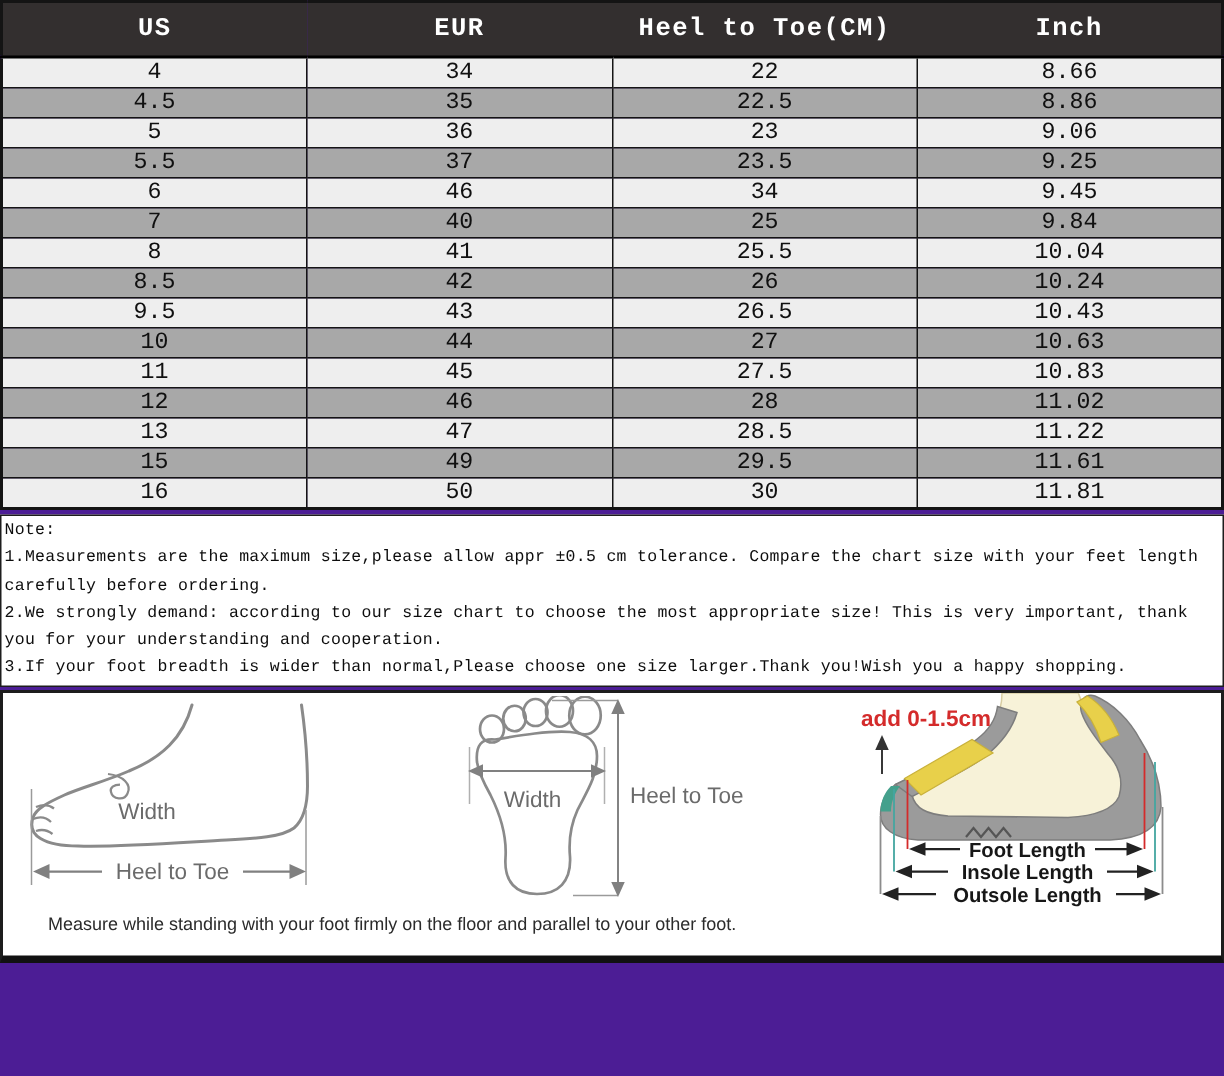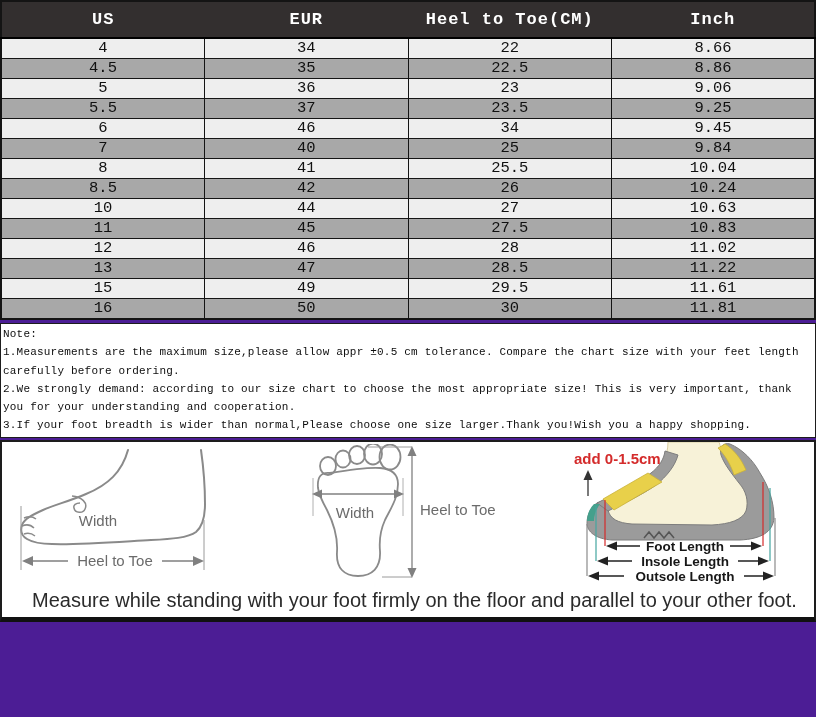--- a/index.html
+++ b/index.html
@@ -35,21 +35,21 @@
   .diagram-box {
     position:relative; margin-top:2px; height:182px;
     border:2px solid #1d1d1d; border-bottom:5px solid #111; background:#fff;
   }
   .diagram-box svg { position:absolute; }
   #svg-side  { left:14px;  top:6px; }
   #svg-top   { left:306px; top:2px; }
   #svg-shoe  { left:570px; top:0px; }
   .caption {
     position:absolute; left:30px; top:147px; width:760px;
-    font-family:"Liberation Sans", sans-serif; font-size:20px; color:#2b2b2b;
+    font-family:"Liberation Sans", sans-serif; font-size:12px; color:#2b2b2b;
     white-space:nowrap;
   }
   .lbl { font-family:"Liberation Sans", sans-serif; font-size:15px; fill:#6b6b6b; }
   .lbl-b { font-family:"Liberation Sans", sans-serif; font-size:13.5px; font-weight:bold; fill:#171717; }
   .lbl-r { font-family:"Liberation Sans", sans-serif; font-size:15px; font-weight:bold; fill:#d42b2b; }
 </style>
 </head>
 <body>
 
 <div class="page">
@@ -104,20 +104,26 @@
           <td>8</td>
           <td>41</td>
           <td>25.5</td>
           <td>10.04</td>
         </tr>
         <tr>
           <td>8.5</td>
           <td>42</td>
           <td>26</td>
           <td>10.24</td>
+        </tr>
+        <tr>
+          <td>9.5</td>
+          <td>43</td>
+          <td>26.5</td>
+          <td>10.43</td>
         </tr>
         <tr>
           <td>10</td>
           <td>44</td>
           <td>27</td>
           <td>10.63</td>
         </tr>
         <tr>
           <td>11</td>
           <td>45</td>

